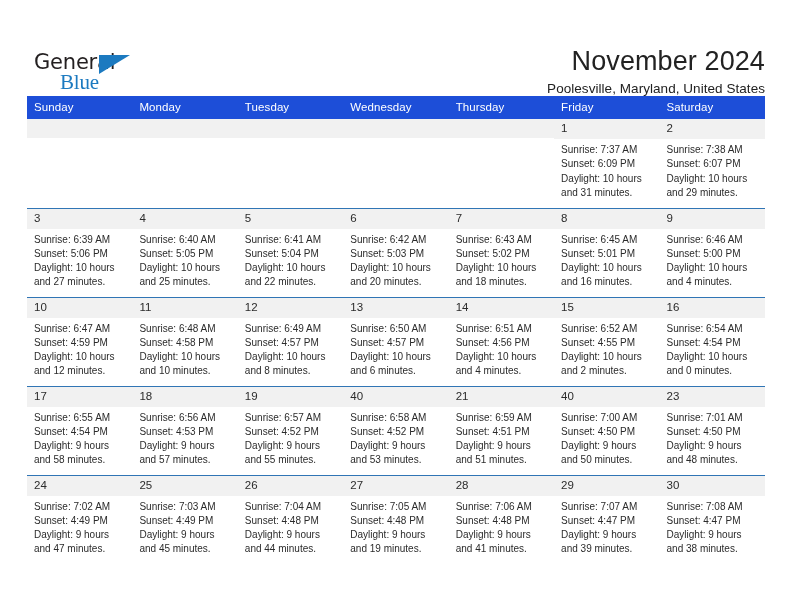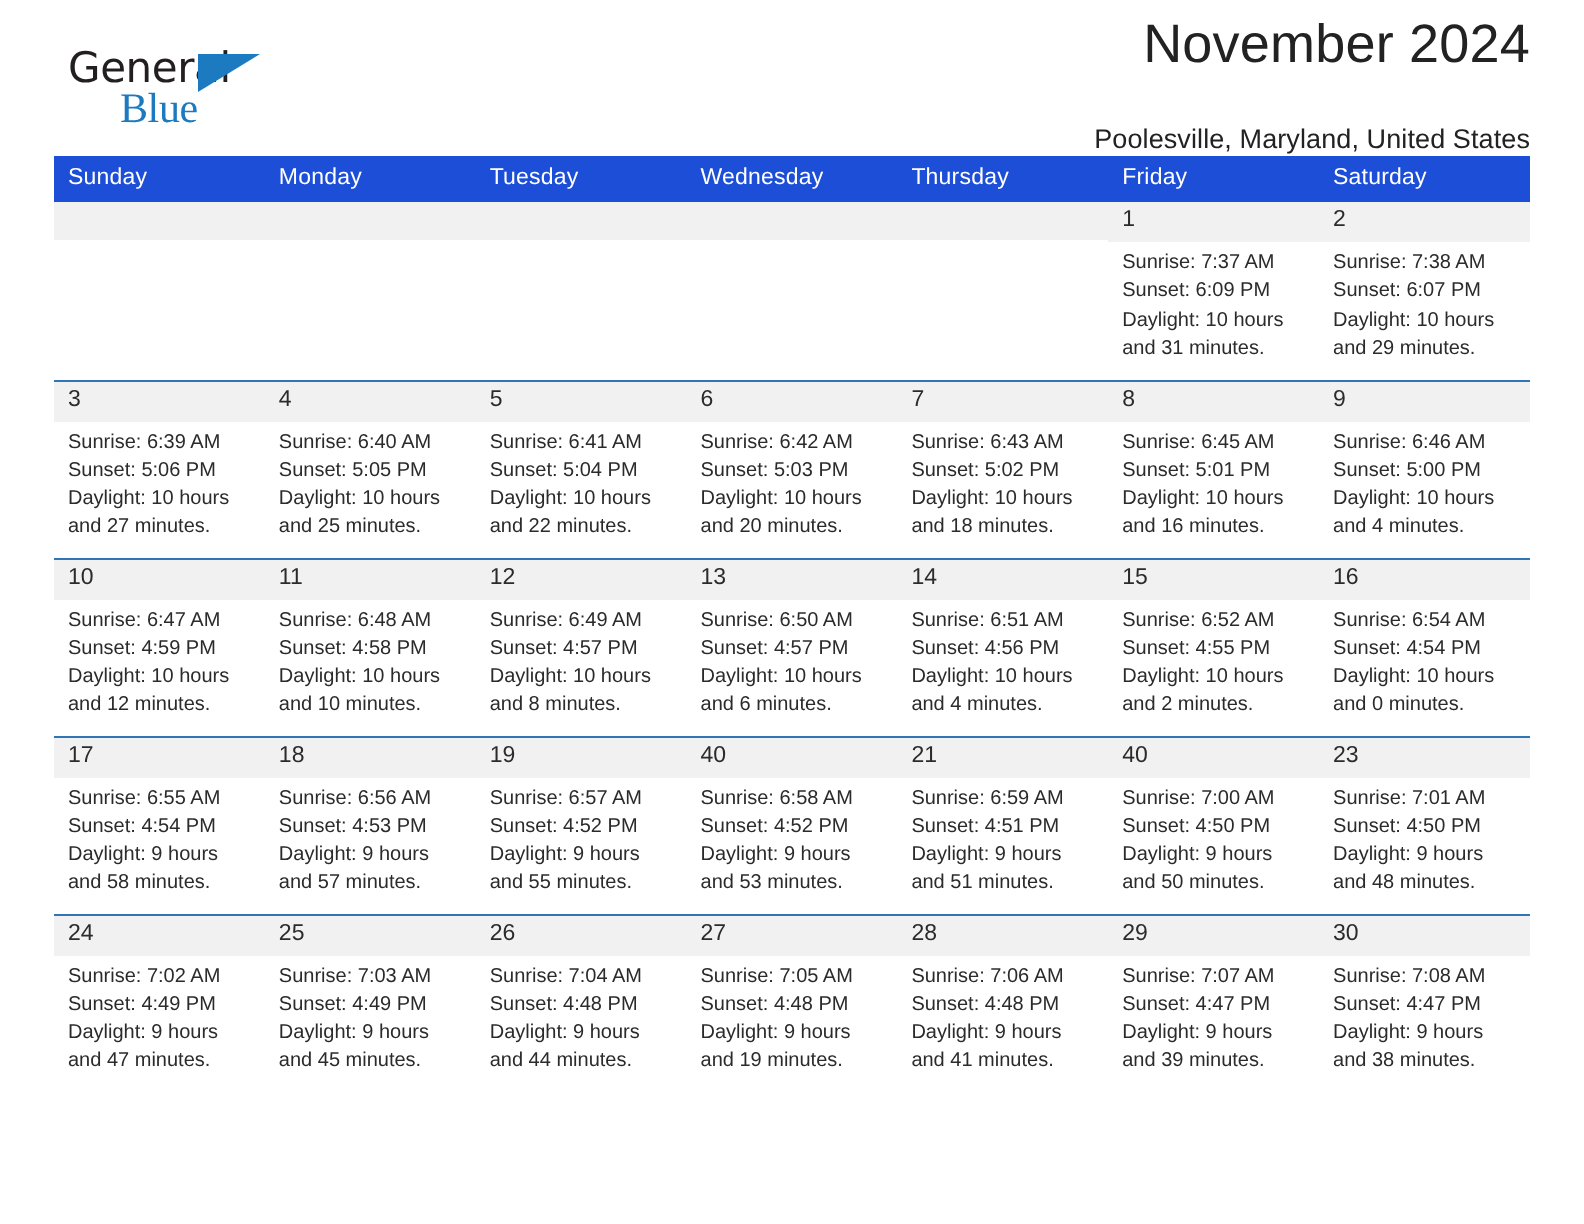--- a/index.html
+++ b/index.html
@@ -18,23 +18,23 @@
     position: relative;
     width: 792px;
     height: 612px;
     box-sizing: border-box;
     padding: 0 27px;
   }
 
   
   .header {
     position: relative;
-    height: 78px;
+    height: 96px;
     display: flex;
-    align-items: center;
+    align-items: flex-end;
     justify-content: space-between;
   }
   .brand {
     position: relative;
     margin-top: 12px;
     width: 120px;
     height: 46px;
   }
   .brand-general {
     position: absolute;
@@ -70,21 +70,21 @@
   .cal-title {
     font-size: 27px;
     font-weight: normal;
     color: #222222;
     line-height: 1.15;
     letter-spacing: 0.1px;
   }
   .cal-subtitle {
     font-size: 13.5px;
     color: #222222;
-    margin-top: 24px;
+    margin-top: 4px;
     letter-spacing: 0.05px;
   }
 
   
   .calendar {
     width: 738px;
     border-collapse: collapse;
     table-layout: fixed;
   }
   .calendar th {

